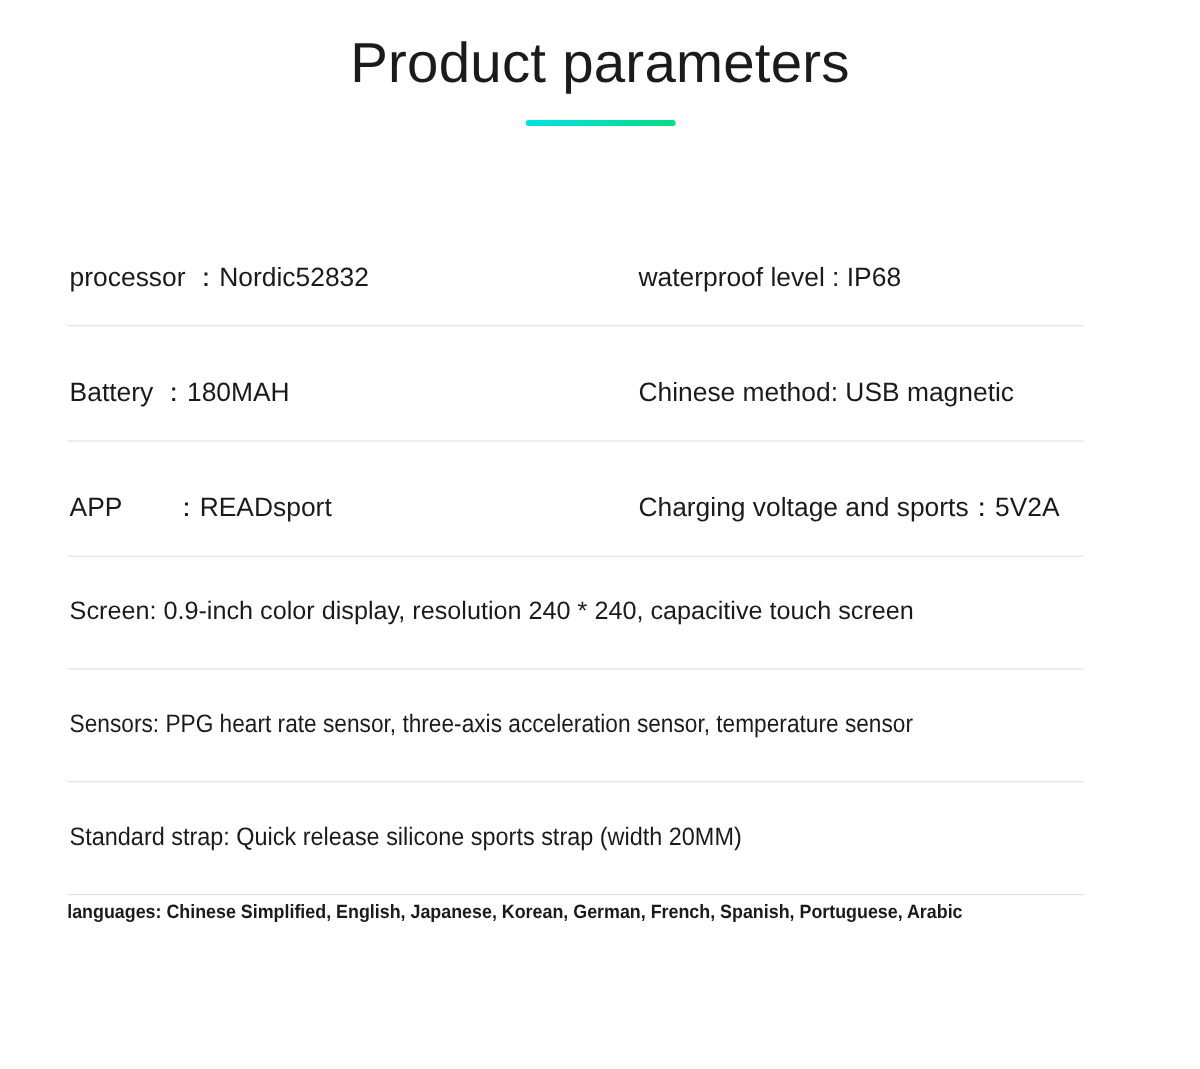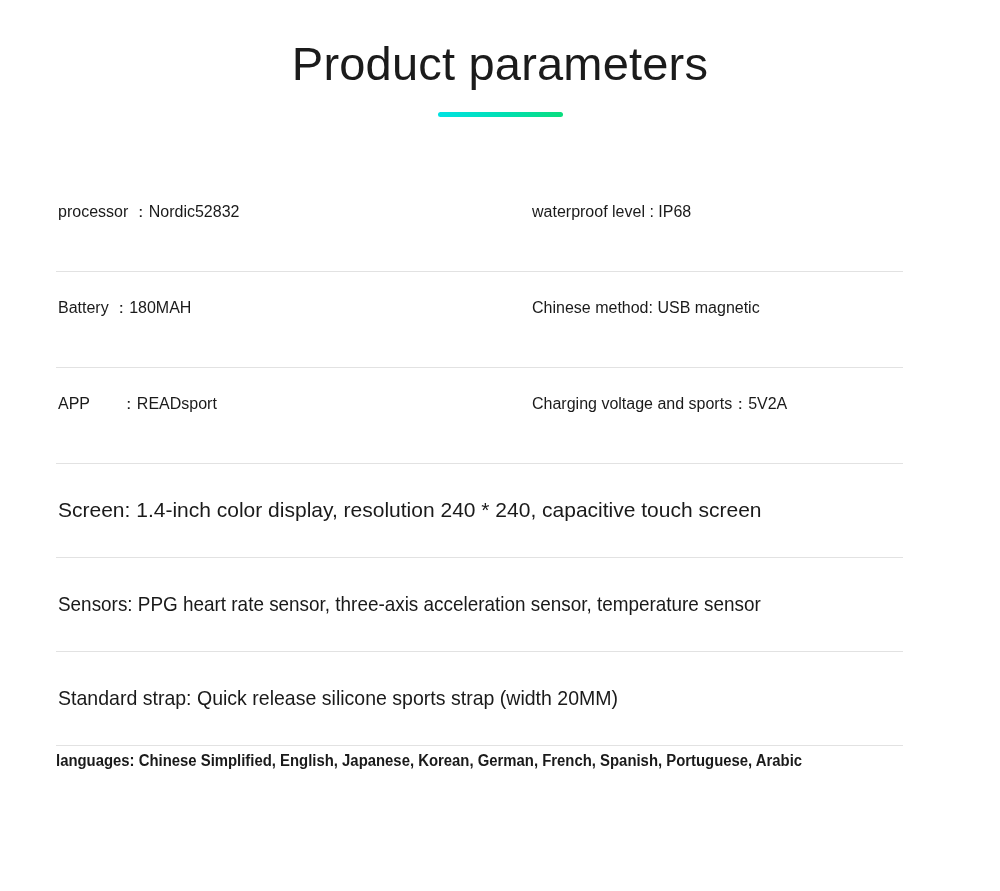--- a/index.html
+++ b/index.html
@@ -27,21 +27,21 @@
   
   .header {
     position: absolute;
     top: 0;
     left: 0;
     width: 1000px;
     text-align: center;
   }
   .page-title {
     margin: 0;
-    padding-top: 38px;
+    padding-top: 26px;
     font-size: 47px;
     font-weight: 400;
     letter-spacing: 0.2px;
     line-height: 1.1;
     color: #1b1b1b;
     font-family: "Liberation Sans", "DejaVu Sans", sans-serif;
   }
   .accent-bar-wrap {
     margin-top: 22px;
     display: flex;
@@ -67,22 +67,22 @@
     box-sizing: border-box;
   }
 
   
   .row-split {
     height: 96px;
     display: block;
   }
   .row-split .cell {
     position: absolute;
-    top: 26px;
-    font-size: 16px;
+    top: 41px;
+    font-size: 22px;
     line-height: 1.25;
     white-space: pre;
     color: #1a1a1a;
   }
   .row-split .cell-left  { left: 2px; }
   .row-split .cell-right { left: 444px; margin-left: 32px; }
 
   
   .row-full {
     height: 94px;
@@ -153,21 +153,21 @@
       <div class="divider" style="bottom:0;"></div>
     </div>
 
     <div class="spec-row row-split">
       <div class="cell cell-left">APP       ：READsport</div>
       <div class="cell cell-right">Charging voltage and sports：5V2A</div>
       <div class="divider" style="bottom:0;"></div>
     </div>
 
     <div class="spec-row row-full">
-      <div class="cell-wide">Screen: 1.4-inch color display, resolution 240 * 240, capacitive touch screen</div>
+      <div class="cell-wide">Screen: 0.9-inch color display, resolution 240 * 240, capacitive touch screen</div>
       <div class="divider" style="bottom:0;"></div>
     </div>
 
     <div class="spec-row row-full">
       <div class="cell-wide condensed-strong">Sensors: PPG heart rate sensor, three-axis acceleration sensor, temperature sensor</div>
       <div class="divider" style="bottom:0;"></div>
     </div>
 
     <div class="spec-row row-full">
       <div class="cell-wide condensed">Standard strap: Quick release silicone sports strap (width 20MM)</div>

